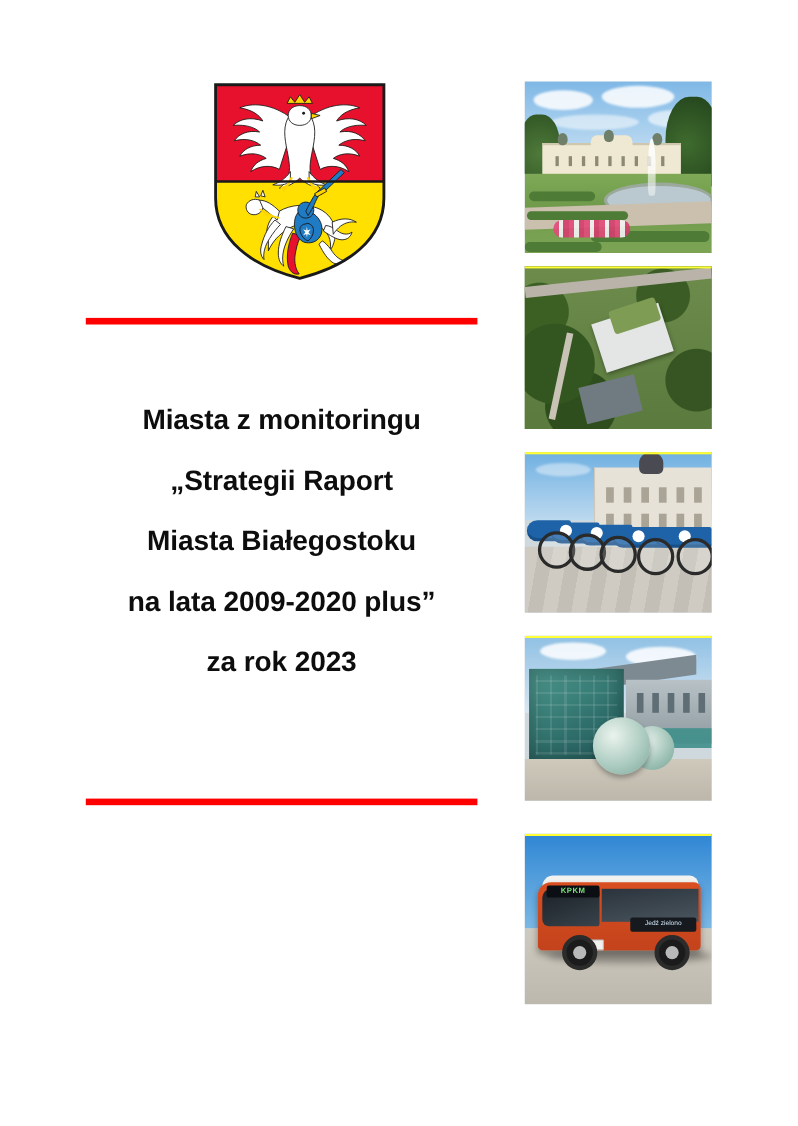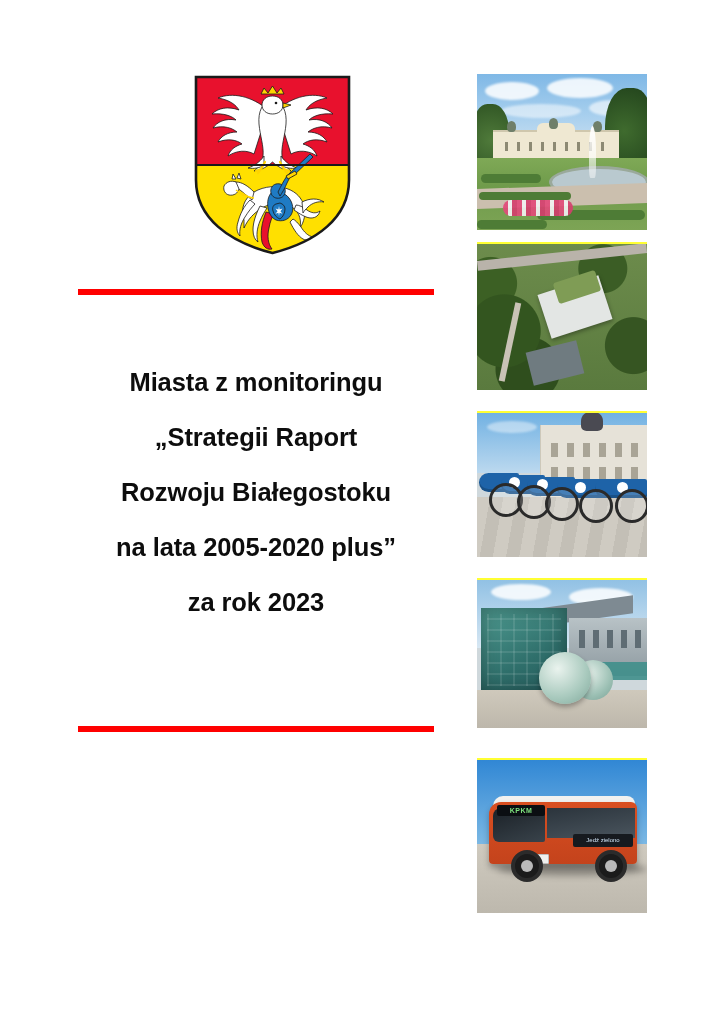--- a/index.html
+++ b/index.html
@@ -399,22 +399,22 @@
       <line x1="6" y1="93" x2="159" y2="93" stroke="#1A1A1A" stroke-width="2.2"></line>
     </svg>
   </div>
 
   <div class="rule rule-top"></div>
   <div class="rule rule-bottom"></div>
 
   <div class="title-block">
     <div class="title-line">Miasta z monitoringu</div>
     <div class="title-line">„Strategii Raport</div>
-    <div class="title-line">Rozwoju Białegostoku</div>
-    <div class="title-line">na lata 2005-2020 plus”</div>
+    <div class="title-line">Miasta Białegostoku</div>
+    <div class="title-line">na lata 2009-2020 plus”</div>
     <div class="title-line">za rok 2023</div>
   </div>
 
   <div class="photo-col">
 
     <div class="photo p1">
       <div class="ph-sky">
         <div class="cloud" style="left:8px;top:8px;width:54px;height:18px;"></div>
         <div class="cloud" style="left:70px;top:4px;width:66px;height:20px;"></div>
         <div class="cloud" style="left:24px;top:30px;width:80px;height:14px;opacity:.6;"></div>

